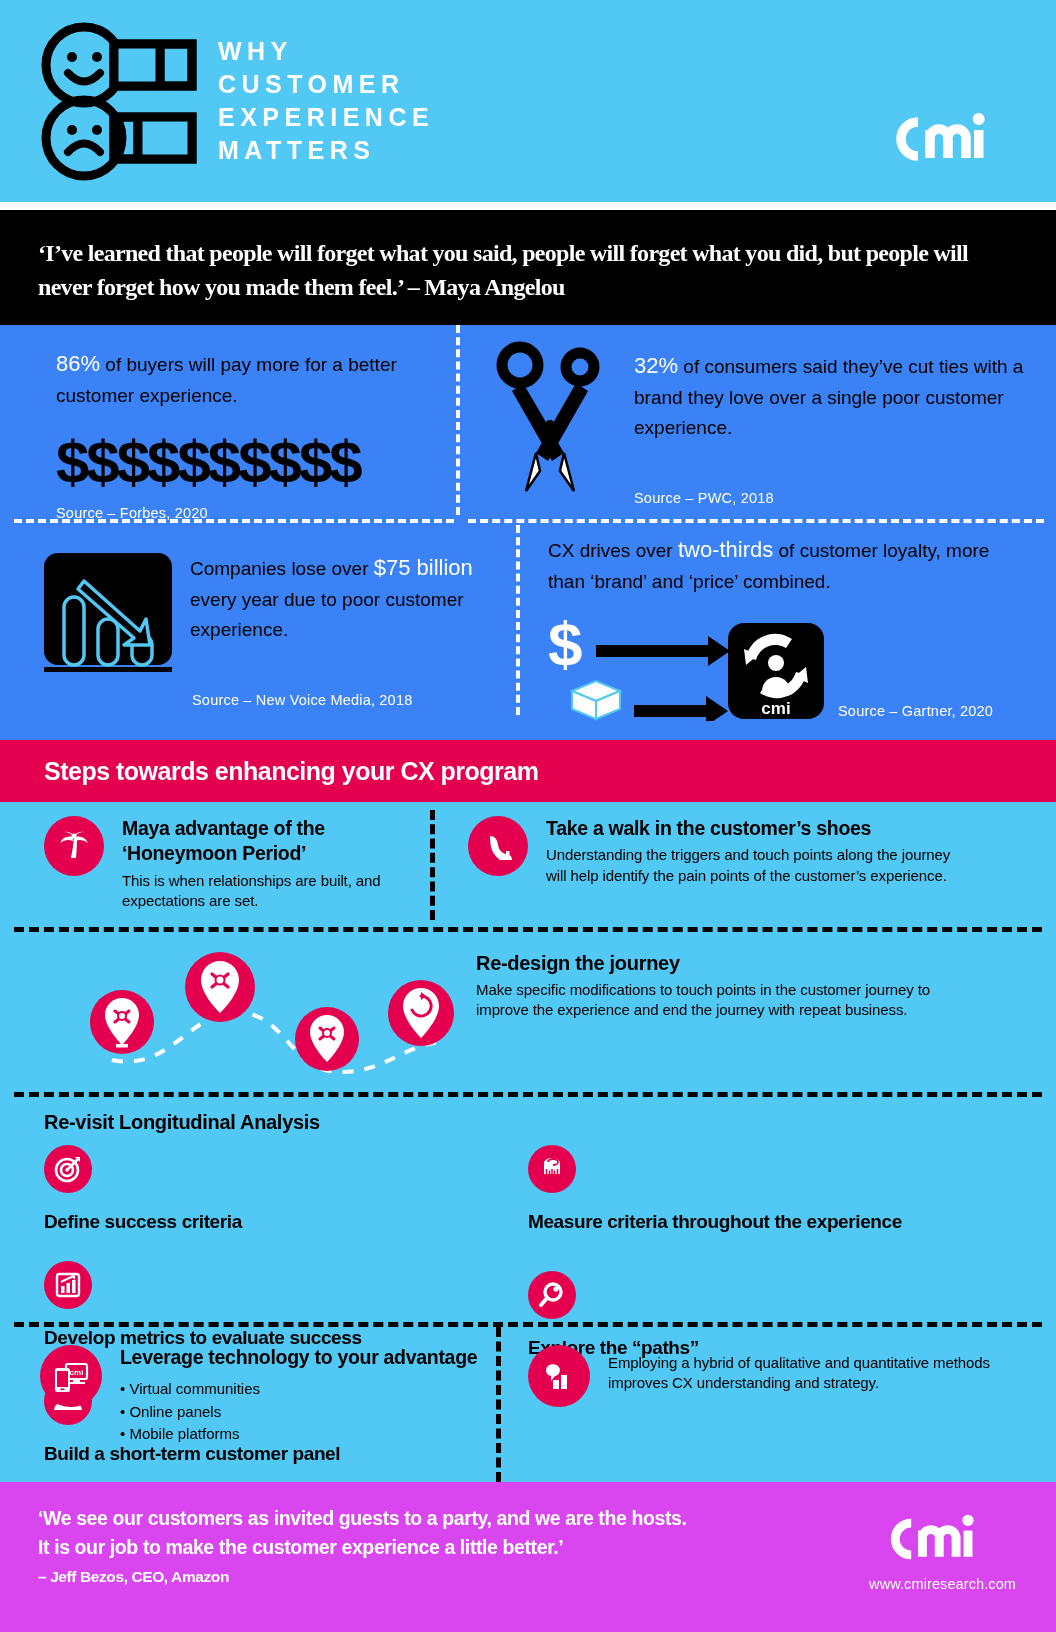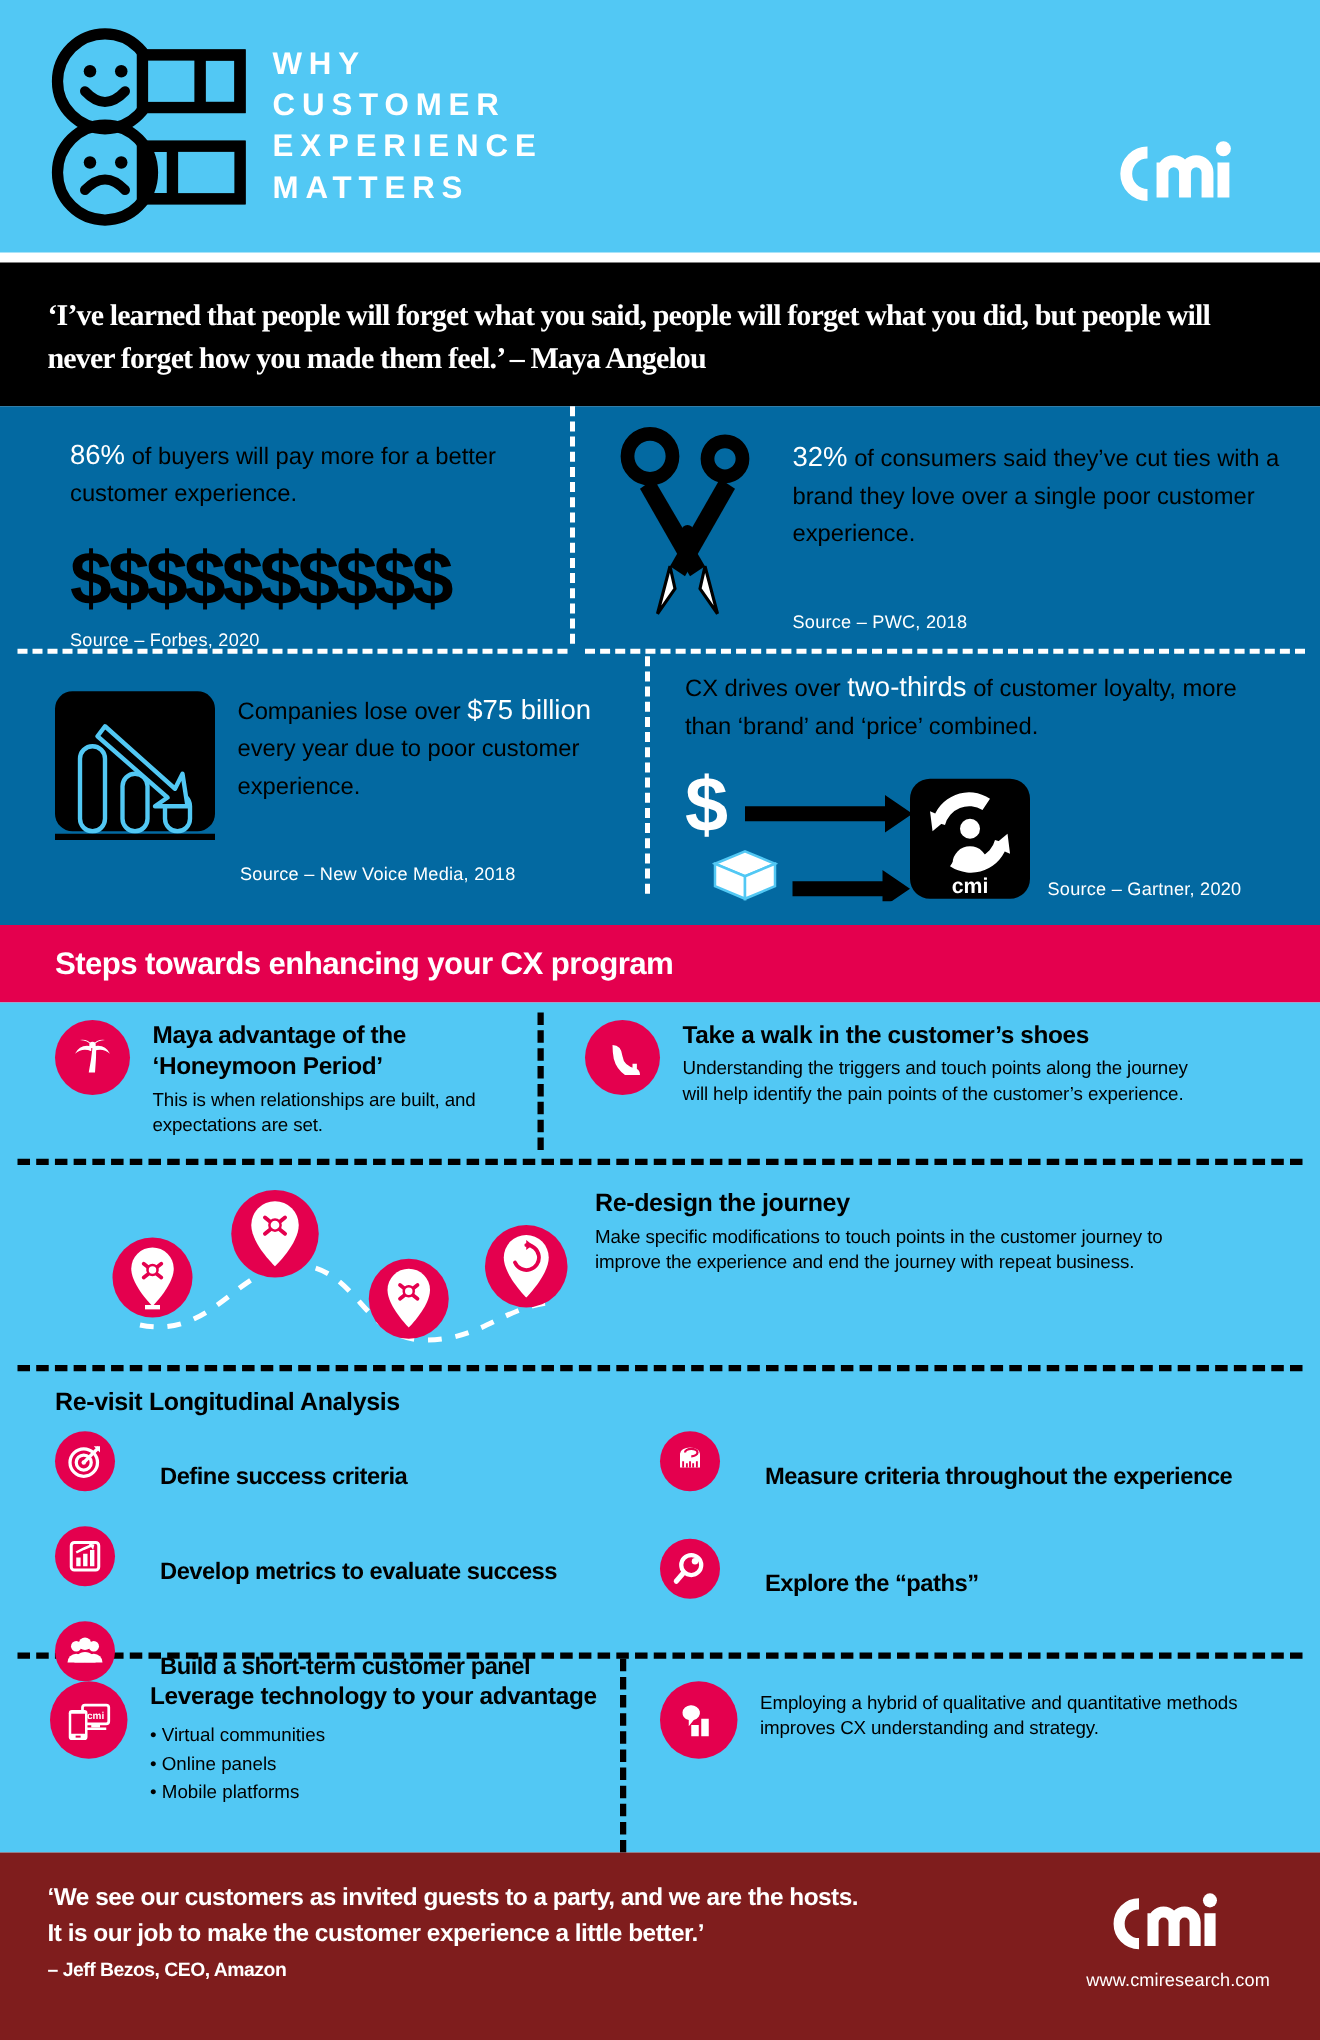--- a/index.html
+++ b/index.html
@@ -33,21 +33,21 @@
     height: 115px; padding: 26px 38px 0 38px;
     margin-top: 8px;
   }
   .quote-bar p {
     font-size: 24px; font-weight: 700; line-height: 1.42;
     letter-spacing: -0.7px;
     font-family: Liberation Serif, serif;
   }
 
   
-  .stats { background:#0369a1; position: relative; height: 415px; }
+  .stats { background:#3b82f6; position: relative; height: 415px; }
   .stat { position: absolute; }
 
   .vdash {
     position:absolute; width:0; border-left: 4px dashed #ffffff;
   }
   .hdash {
     position:absolute; height:0; border-top: 4px dashed #ffffff;
   }
 
   .stat-text { font-size: 19px; line-height: 1.55; color:#000000; font-weight: 400; }
@@ -77,29 +77,29 @@
 
   .circ {
     border-radius: 50%; background:#e4004e;
     display:flex; align-items:center; justify-content:center;
     flex: 0 0 auto;
   }
   .step-title { font-size: 19.5px; font-weight:700; color:#000; line-height:1.3; letter-spacing:-0.3px;}
   .step-body { font-size: 15px; color:#000; line-height:1.35; margin-top:4px; letter-spacing:-0.1px;}
 
   .la-title { font-size: 20px; font-weight:700; color:#000; letter-spacing:-0.3px;}
-  .la-item { display:flex; align-items:flex-end; gap: 36px; }
+  .la-item { display:flex; align-items:flex-start; gap: 18px; flex-direction: column; }
   .la-label { font-size: 19px; font-weight:700; color:#000; letter-spacing:-0.4px;}
 
   .bullets { font-size: 15px; color:#000; line-height:1.5; list-style:none; }
   .bullets li:before { content:"• "; }
 
   
   .footer {
-    background:#7f1d1d; height: 150px; position:relative;
+    background:#d946ef; height: 150px; position:relative;
     padding: 22px 38px;
   }
   .footer p { color:#ffffff; font-size: 19.5px; font-weight:700; line-height:1.5; letter-spacing:-0.4px; }
   .footer .attrib { font-size: 15.5px; margin-top: 2px; }
   .footer-logo { position:absolute; right: 40px; top: 28px; text-align:center; }
   .footer-url { color:#ffffff; font-size: 14.5px; margin-top: 4px; letter-spacing:0.1px;}
 </style>
 </head>
 <body>
 

